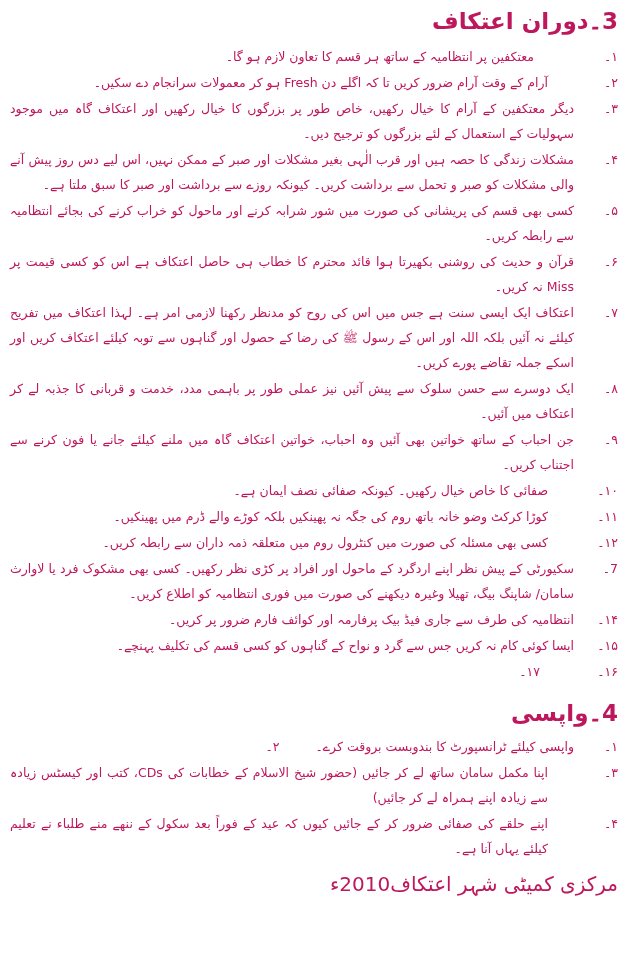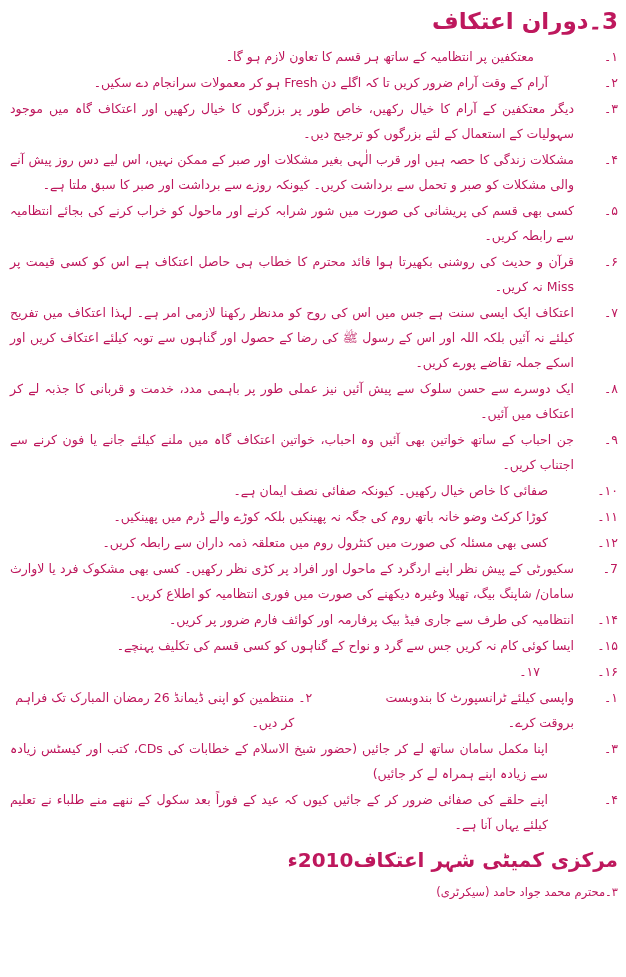--- a/index.html
+++ b/index.html
@@ -18,21 +18,21 @@
   .h-sec4{margin:12px 0 4px 0;}
   .row{display:flex;align-items:flex-start;margin:0 0 1px 0;}
   .num{flex:0 0 40px;white-space:nowrap;padding-left:4px;}
   .txt{flex:1 1 auto;text-align:justify;padding-left:2px;}
   .t1{padding-right:26px;}
   .t2{padding-right:40px;}
   .twin .txt{flex:0 1 auto;text-align:right;}
   .twin .num2{flex:0 0 auto;margin-right:34px;}
   .twin .sp{flex:1 1 auto;}
   .h-committee{
-    font-size:20px;line-height:30px;font-weight:700;
+    font-size:20px;line-height:30px;font-weight:400;
     margin:8px 0 6px 0;text-align:right;
   }
   .members{
     display:flex;justify-content:space-between;align-items:baseline;
     font-size:11.5px;line-height:22px;white-space:nowrap;
   }
   .member{flex:0 0 auto;}
 </style>
 </head>
 <body>
@@ -100,36 +100,35 @@
   <div class="row">
     <span class="num">۱۵۔</span>
     <span class="txt">ایسا کوئی کام نہ کریں جس سے گرد و نواح کے گناہوں کو کسی قسم کی تکلیف پہنچے۔</span>
   </div>
   <div class="row twin">
     <span class="num">۱۶۔</span>
     <span class="num num2">۱۷۔</span>
     <span class="sp"></span>
   </div>
 
+  <div class="h-main h-sec4">4۔واپسی</div>
 
   <div class="row twin">
     <span class="num">۱۔</span>
     <span class="txt">واپسی کیلئے ٹرانسپورٹ کا بندوبست بروقت کرے۔</span>
     <span class="num num2">۲۔</span>
-    <span class="txt">منتظمین کو اپنی ڈیمانڈ 26 رمضان المبارک تک فراہم کر دیں۔</span>
     <span class="sp"></span>
   </div>
   <div class="row">
     <span class="num">۳۔</span>
     <span class="txt t1">اپنا مکمل سامان ساتھ لے کر جائیں (حضور شیخ الاسلام کے خطابات کی CDs، کتب اور کیسٹس زیادہ سے زیادہ اپنے ہمراہ لے کر جائیں)</span>
   </div>
   <div class="row">
     <span class="num">۴۔</span>
     <span class="txt t1">اپنے حلقے کی صفائی ضرور کر کے جائیں کیوں کہ عید کے فوراً بعد سکول کے ننھے منے طلباء نے تعلیم کیلئے یہاں آنا ہے۔</span>
   </div>
 
   <div class="h-committee">مرکزی کمیٹی شہر اعتکاف2010ء</div>
 
   <div class="members">
-    <span class="member"><span>۳۔</span><span>محترم محمد جواد حامد (سیکرٹری)</span></span>
   </div>
 
 </div>
 
 </body></html>

